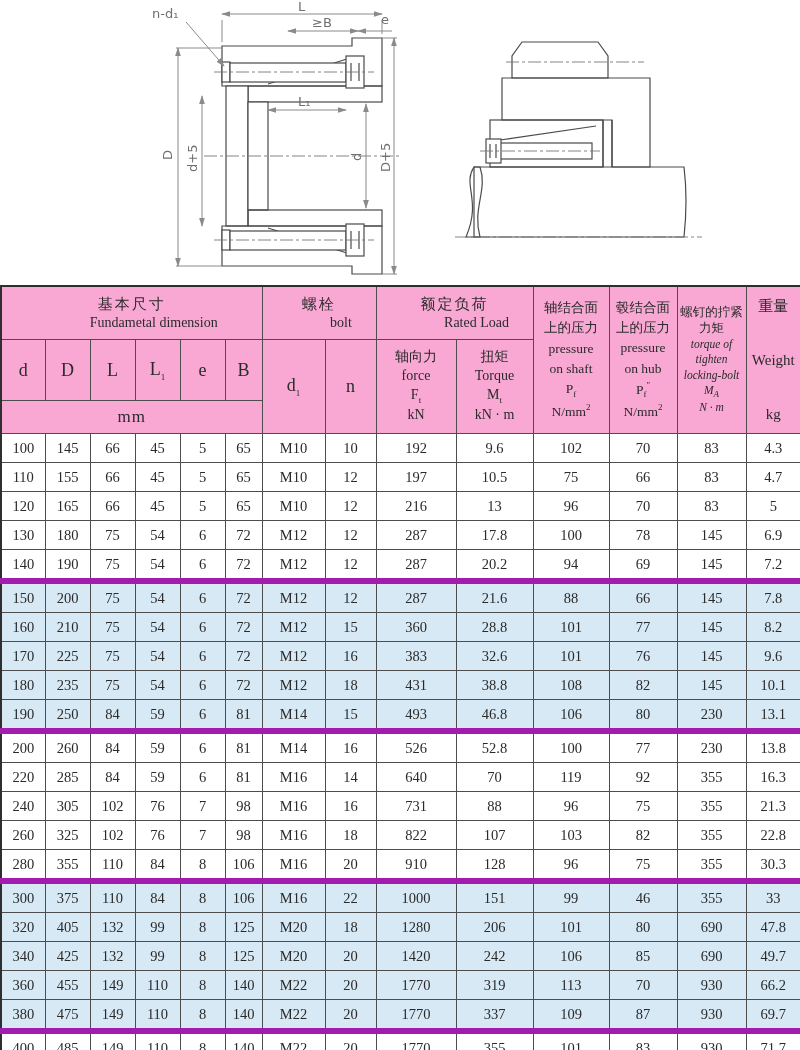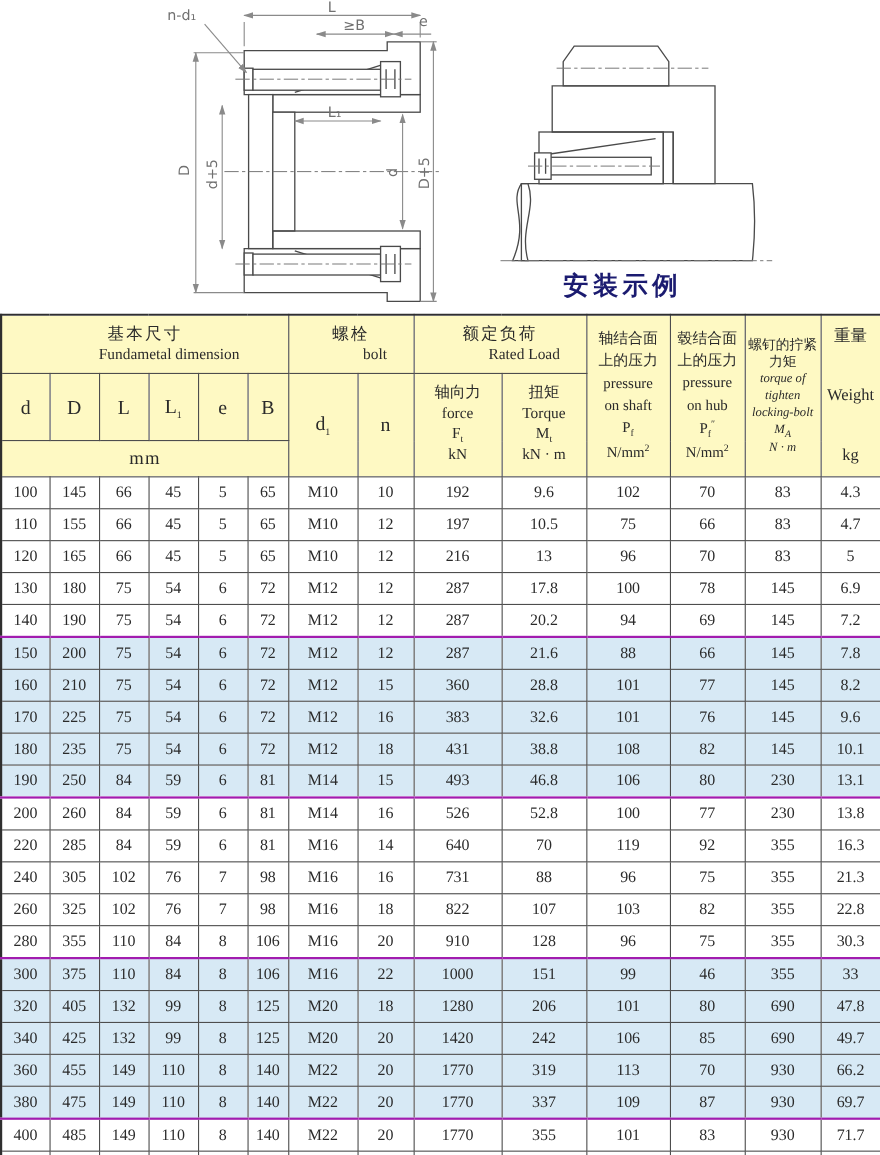--- a/index.html
+++ b/index.html
@@ -17,39 +17,39 @@
   }
   
   table.spec {
     border-collapse:collapse; table-layout:fixed; width:800px;
     border:2px solid #2f2f2f;
   }
   table.spec th, table.spec td {
     border:1px solid #4d4d4d; text-align:center; vertical-align:middle;
     padding:0; color:#2a2a2a; font-weight:normal; overflow:hidden;
   }
-  thead th { background:#fef9c3; }
+  thead th { background:#f9a8d4; }
   tr.h1 th { height:52px; }
   tr.h1 .cn { font-size:15px; line-height:1.35; letter-spacing:2px; }
   tr.h1 .en { font-size:14px; line-height:1.2;padding-left:44px; }
   tr.h2 th { height:60px; font-size:18px; }
   tr.h3 th { height:32px; font-size:17px; letter-spacing:1px; }
   th.sym { font-size:17px; }
   th .line { line-height:1.35; font-size:14px; }
   th.small-head .line { font-size:13.5px; line-height:1.5; }
   th.xsmall-head .line { font-size:11.5px; line-height:1.35;font-style:italic; }
   th.xsmall-head .cnline { font-size:12.5px; line-height:1.3; }
   th.weight-head { vertical-align:middle; }
   th.weight-head .wstack { display:flex; flex-direction:column; justify-content:space-between; height:128px; padding:4px 0; }
   th.weight-head .line { font-size:15px; }
   sub { font-size:9px; }
   sup { font-size:9px; }
   tbody td { height:28px; font-size:14.5px; background:#fff; }
   tbody tr.shaded td { background:#d7e9f5; }
-  tbody tr.band-start td { border-top:2px solid #a21caf; }
+  tbody tr.band-start td { border-top:6px solid #a21caf; }
   
   .ol { fill:none; stroke:#4a4a4a; stroke-width:1.2; }
   .olw { fill:#ffffff; stroke:#4a4a4a; stroke-width:1.2; }
   .dim { stroke:#8a8a8a; stroke-width:1; fill:none; }
   .cl  { stroke:#777; stroke-width:0.9; fill:none; stroke-dasharray:13 3 3 3; }
   .lbl { fill:#707070; font-size:13px; font-family:"DejaVu Sans", sans-serif; }
 </style>
 </head>
 <body>
 
@@ -151,21 +151,20 @@
         <line class="ol" x1="496" y1="144" x2="496" y2="158"></line>
         <line class="cl" x1="480" y1="151" x2="600" y2="151"></line>
 
         <line class="ol" x1="603" y1="120" x2="603" y2="167"></line>
         <line class="ol" x1="612" y1="120" x2="612" y2="167"></line>
 
         <line class="cl" x1="455" y1="237" x2="702" y2="237"></line>
       </g>
     </svg>
 
-    <div class="caption">安装示例</div>
   </div>
 
   <table class="spec">
     <colgroup>
       <col style="width:44px">
         <col style="width:45px">
         <col style="width:45px">
         <col style="width:45px">
         <col style="width:45px">
         <col style="width:37px">

